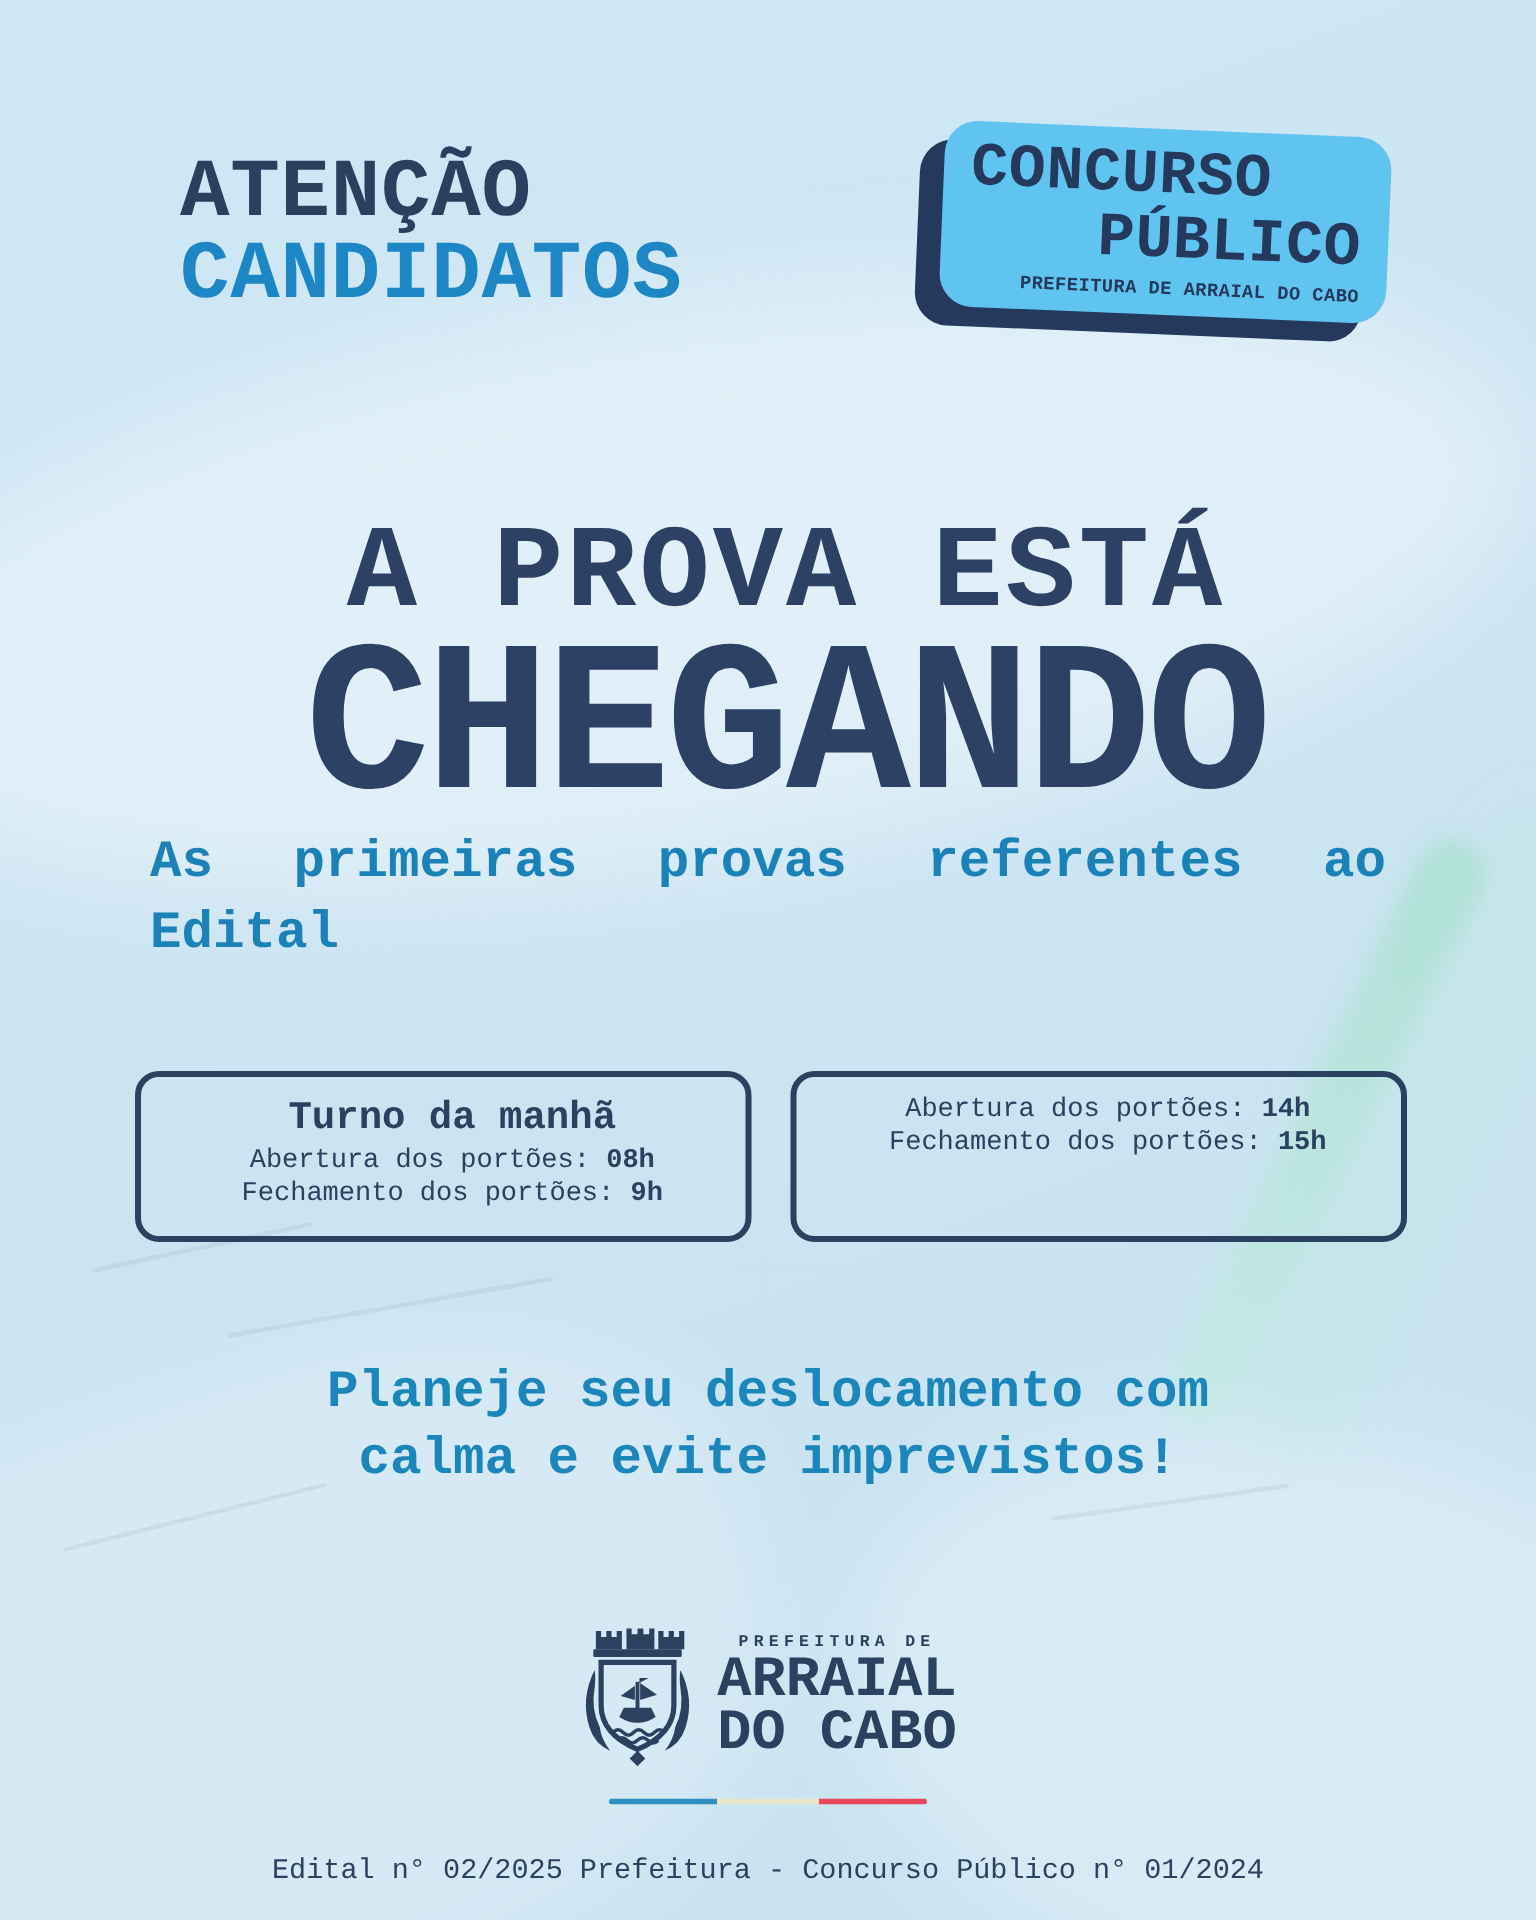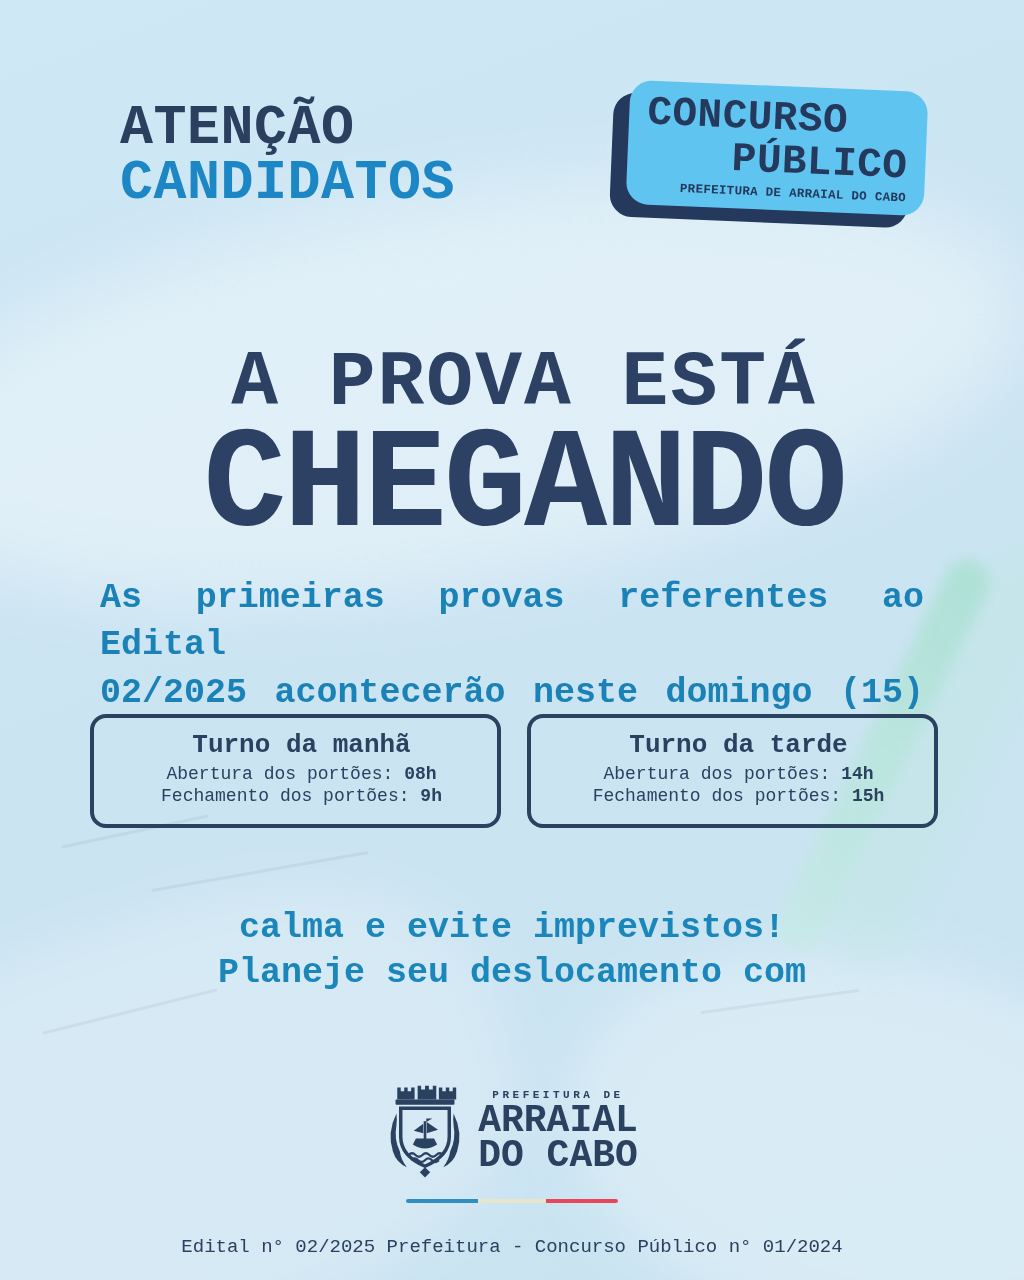--- a/index.html
+++ b/index.html
@@ -63,21 +63,21 @@
   .badge .b1 { font-size: 41px; font-weight: bold; letter-spacing: 0.5px; text-align: left; line-height: 1; }
   .badge .b2 { font-size: 41px; font-weight: bold; letter-spacing: 0.5px; text-align: right; line-height: 1; margin-top: 2px; }
   .badge .b3 { font-size: 12.5px; font-weight: bold; text-align: right; margin-top: 4px; letter-spacing: 0.3px; }
 
   
   .title { position: absolute; left: 12px; top: 344px; width: 100%; text-align: center; color: #2c4164; font-weight: bold; }
   .title .t1 { font-size: 78px; line-height: 1; letter-spacing: 2px; display: block; }
   .title .t2 { font-size: 136px; line-height: 0.92; letter-spacing: -3px; display: block; transform: scale(1.02, 1.05); transform-origin: center top; }
 
   
-  .subtitle { position: absolute; left: 100px; top: 575px; width: 824px; color: #1b82b8; font-weight: bold; font-size: 35px; line-height: 1.35; }
+  .subtitle { position: absolute; left: 100px; top: 552px; width: 824px; color: #1b82b8; font-weight: bold; font-size: 35px; line-height: 1.35; }
   .subtitle span { display: block; text-align: justify; text-align-last: justify; }
 
   
   .boxes { position: absolute; left: 90px; top: 714px; width: 848px; display: flex; gap: 26px; }
   .sched-box {
     flex: 1; border: 4px solid #2b4160; border-radius: 16px;
     padding: 12px 8px 16px 20px; text-align: center; color: #2b4160;
   }
   .sched-box .bt { font-size: 26px; font-weight: bold; margin-bottom: 4px; }
   .sched-box .bl { font-size: 18px; line-height: 1.22; }
@@ -130,39 +130,37 @@
       <div class="b3">PREFEITURA DE ARRAIAL DO CABO</div>
     </div>
 
     <div class="title">
       <span class="t1">A PROVA ESTÁ</span>
       <span class="t2">CHEGANDO</span>
     </div>
 
     <div class="subtitle">
       <span>As primeiras provas referentes ao Edital</span>
-      <span>02/2025 acontecerão neste domingo (15)</span>
     </div>
 
     <div class="boxes">
       <div class="sched-box">
         <div class="bt">Turno da manhã</div>
         <div class="bl"><span>Abertura dos portões:</span> <span class="bv">08h</span></div>
         <div class="bl"><span>Fechamento dos portões:</span> <span class="bv">9h</span></div>
       </div>
       <div class="sched-box">
-        <div class="bt">Turno da tarde</div>
         <div class="bl"><span>Abertura dos portões:</span> <span class="bv">14h</span></div>
         <div class="bl"><span>Fechamento dos portões:</span> <span class="bv">15h</span></div>
       </div>
     </div>
 
     <div class="advice">
+      <div>Planeje seu deslocamento com</div>
       <div>calma e evite imprevistos!</div>
-      <div>Planeje seu deslocamento com</div>
     </div>
 
     <div class="logo">
       <div class="logo-row">
         <span>
           <svg width="78" height="102" viewBox="0 0 90 112" xmlns="http://www.w3.org/2000/svg">
             <g fill="#2b4160">
 
               <path d="M13 22 v-14 h4 v4.5 h4 v-4.5 h4 v4.5 h4 v-4.5 h4 v14 z"></path>
               <path d="M36.5 22 v-16 h4 v4.5 h4.5 v-4.5 h4.5 v4.5 h4.5 v-4.5 h4 v16 z"></path>

